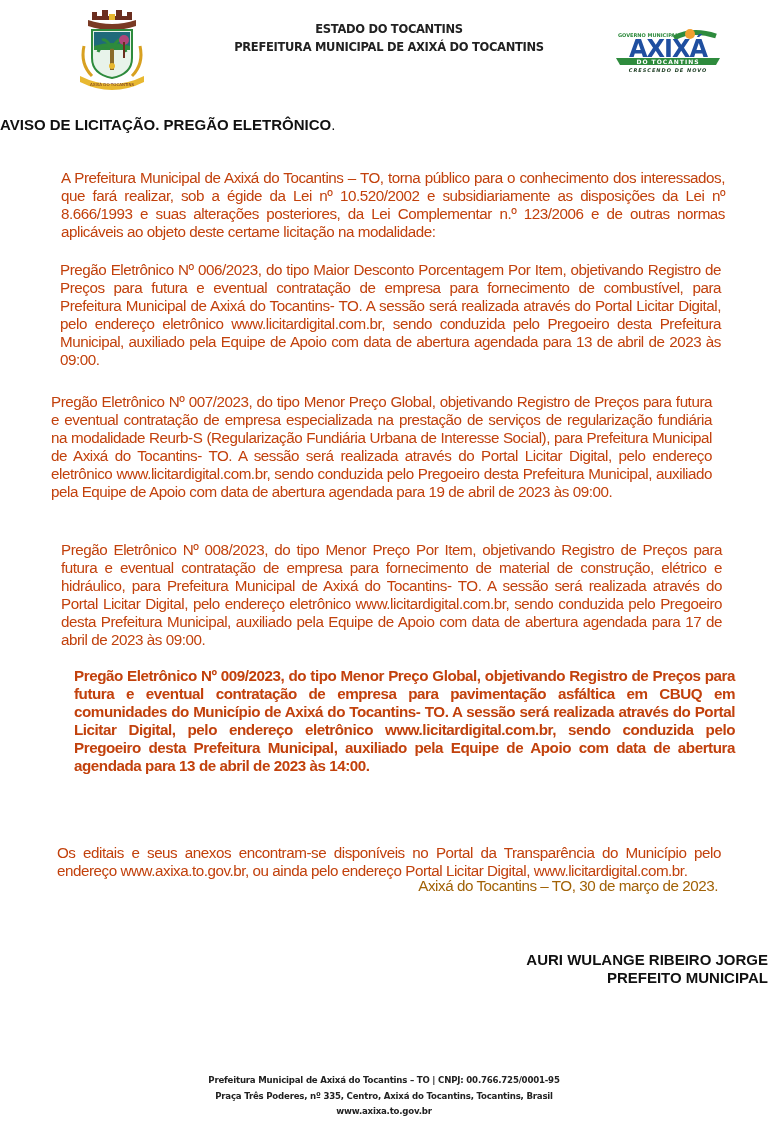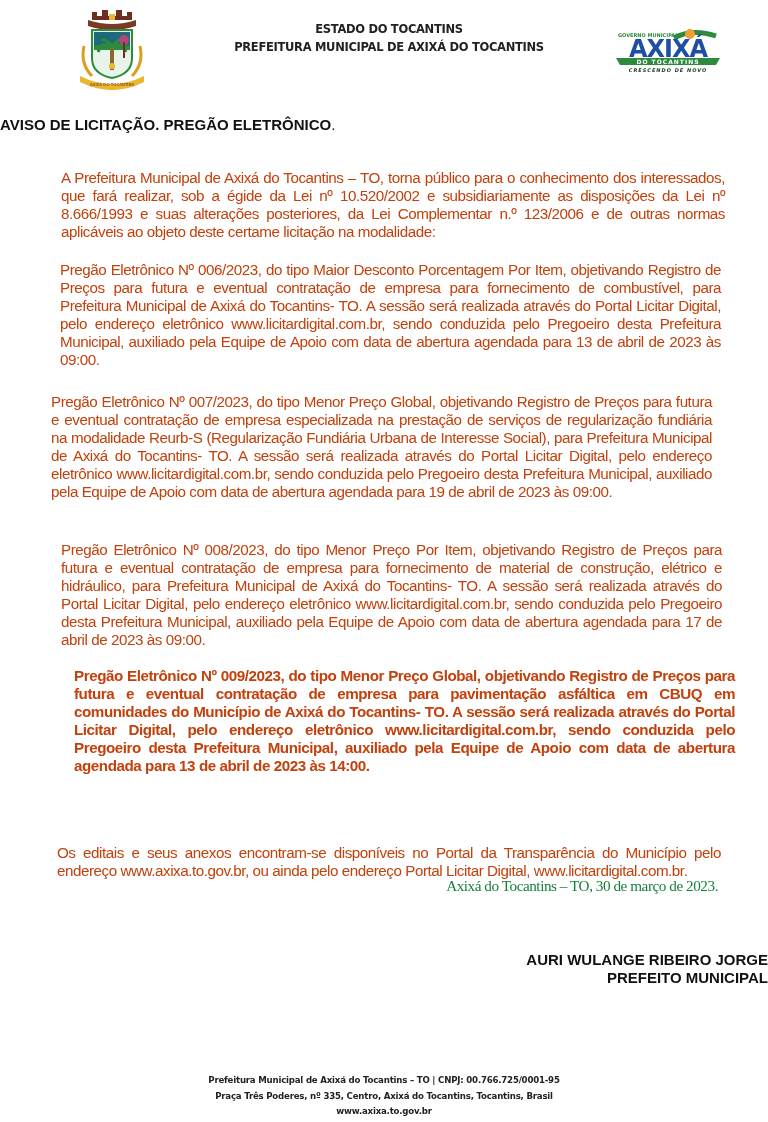--- a/index.html
+++ b/index.html
@@ -22,22 +22,22 @@
   
   .para { position: absolute; font-family: "Liberation Sans", sans-serif; font-size: 15.2px; line-height: 18px;
     text-align: justify; text-align-last: left; color: #c2410c; letter-spacing: -0.45px; word-spacing: 0px; }
   .p1 { left: 61px; top: 169px; width: 664px; }
   .p2 { left: 60px; top: 261px; width: 661px; }
   .p3 { left: 51px; top: 393px; width: 661px; }
   .p4 { left: 61px; top: 541px; width: 661px; }
   .p5 { left: 74px; top: 667px; width: 661px; font-weight: bold; }
   .p6 { left: 57px; top: 805px; width: 664px; margin-top: 39px; }
 
-  .dateline { position: absolute; right: 50px; top: 877px; font-family: Liberation Serif, serif;
-    font-size: 15.2px; letter-spacing: -0.45px; color: #15803d; white-space: nowrap; }
+  .dateline { position: absolute; right: 50px; top: 877px; font-family: Liberation Sans, sans-serif;
+    font-size: 15.2px; letter-spacing: -0.45px; color: #a16207; white-space: nowrap; }
 
   .signature { position: absolute; left: 0; top: 951px; width: 768px; text-align: right;
     font-family: "Liberation Sans", sans-serif; font-weight: bold; font-size: 15px; line-height: 18px; color: #111; }
 
   .footer { position: absolute; left: 0; top: 1073px; width: 768px; text-align: center;
     font-family: "DejaVu Sans", sans-serif; font-weight: bold; font-size: 8.6px; line-height: 15.5px; color: #222; letter-spacing: -0.2px; }
 </style>
 </head>
 <body>
 

